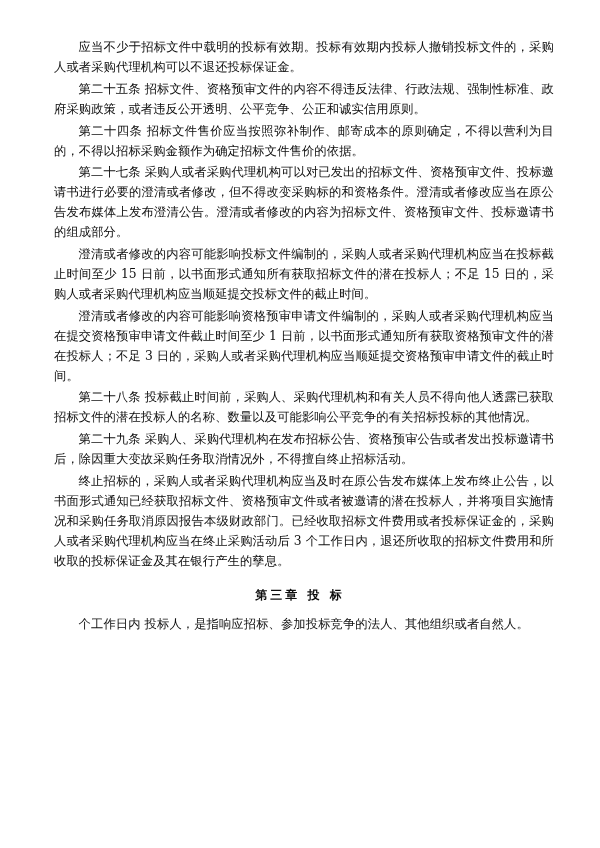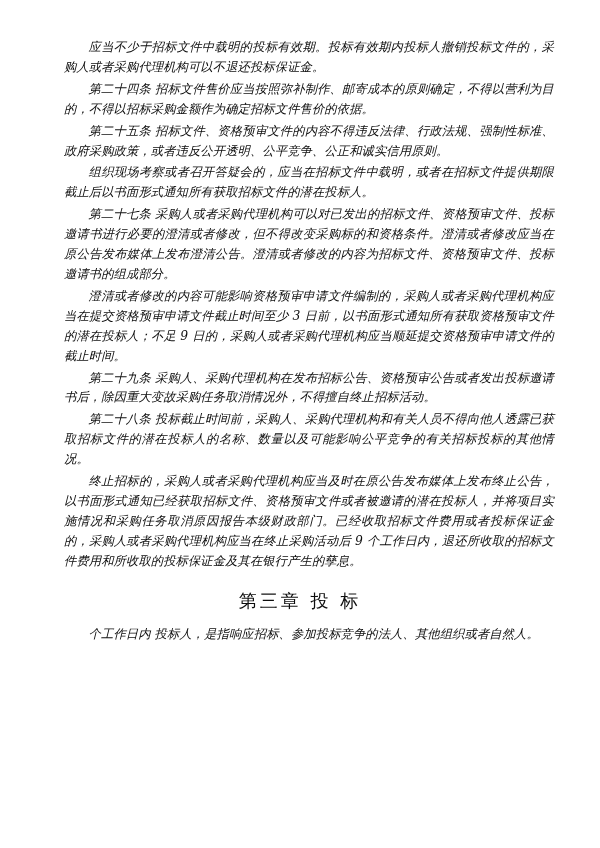--- a/index.html
+++ b/index.html
@@ -20,48 +20,47 @@
     overflow: hidden;
   }
   .doc-body {
     font-size: 12.3px;
     line-height: 1.62;
     color: #0d0d0d;
     text-align: justify;
     text-justify: inter-ideograph;
   }
   .para {
-    margin: 0 0 2px 18px;
+    margin: 0 0 2px 8px;
     text-indent: 2em;
     letter-spacing: 0.1px;
-    font-style: italic;
   }
   .chapter-heading {
     margin: 14px 0 10px 0;
     text-align: center;
     text-indent: 0;
-    font-size: 18px;
-    font-weight: normal;
+    font-size: 12px;
+    font-weight: bold;
     letter-spacing: 3px;
   }
 </style>
 </head>
 <body>
 
 <div class="page">
   <div class="doc-body">
 
     <p class="para">应当不少于招标文件中载明的投标有效期。投标有效期内投标人撤销投标文件的，采购人或者采购代理机构可以不退还投标保证金。</p>
+    <p class="para">第二十五条  招标文件、资格预审文件的内容不得违反法律、行政法规、强制性标准、政府采购政策，或者违反公开透明、公平竞争、公正和诚实信用原则。</p>
     <p class="para">第二十四条  招标文件售价应当按照弥补制作、邮寄成本的原则确定，不得以营利为目的，不得以招标采购金额作为确定招标文件售价的依据。</p>
-    <p class="para">第二十五条  招标文件、资格预审文件的内容不得违反法律、行政法规、强制性标准、政府采购政策，或者违反公开透明、公平竞争、公正和诚实信用原则。</p>
-    <p class="para">组织现场考察或者召开答疑会的，应当在招标文件中载明，或者在招标文件提供期限截止后以书面形式通知所有获取招标文件的潜在投标人。</p>
     <p class="para">第二十七条  采购人或者采购代理机构可以对已发出的招标文件、资格预审文件、投标邀请书进行必要的澄清或者修改，但不得改变采购标的和资格条件。澄清或者修改应当在原公告发布媒体上发布澄清公告。澄清或者修改的内容为招标文件、资格预审文件、投标邀请书的组成部分。</p>
-    <p class="para">澄清或者修改的内容可能影响资格预审申请文件编制的，采购人或者采购代理机构应当在提交资格预审申请文件截止时间至少 3 日前，以书面形式通知所有获取资格预审文件的潜在投标人；不足 9 日的，采购人或者采购代理机构应当顺延提交资格预审申请文件的截止时间。</p>
+    <p class="para">澄清或者修改的内容可能影响投标文件编制的，采购人或者采购代理机构应当在投标截止时间至少 15 日前，以书面形式通知所有获取招标文件的潜在投标人；不足 15 日的，采购人或者采购代理机构应当顺延提交投标文件的截止时间。</p>
+    <p class="para">澄清或者修改的内容可能影响资格预审申请文件编制的，采购人或者采购代理机构应当在提交资格预审申请文件截止时间至少 1 日前，以书面形式通知所有获取资格预审文件的潜在投标人；不足 3 日的，采购人或者采购代理机构应当顺延提交资格预审申请文件的截止时间。</p>
+    <p class="para">第二十八条  投标截止时间前，采购人、采购代理机构和有关人员不得向他人透露已获取招标文件的潜在投标人的名称、数量以及可能影响公平竞争的有关招标投标的其他情况。</p>
     <p class="para">第二十九条  采购人、采购代理机构在发布招标公告、资格预审公告或者发出投标邀请书后，除因重大变故采购任务取消情况外，不得擅自终止招标活动。</p>
-    <p class="para">第二十八条  投标截止时间前，采购人、采购代理机构和有关人员不得向他人透露已获取招标文件的潜在投标人的名称、数量以及可能影响公平竞争的有关招标投标的其他情况。</p>
-    <p class="para">终止招标的，采购人或者采购代理机构应当及时在原公告发布媒体上发布终止公告，以书面形式通知已经获取招标文件、资格预审文件或者被邀请的潜在投标人，并将项目实施情况和采购任务取消原因报告本级财政部门。已经收取招标文件费用或者投标保证金的，采购人或者采购代理机构应当在终止采购活动后 9 个工作日内，退还所收取的招标文件费用和所收取的投标保证金及其在银行产生的孳息。</p>
+    <p class="para">终止招标的，采购人或者采购代理机构应当及时在原公告发布媒体上发布终止公告，以书面形式通知已经获取招标文件、资格预审文件或者被邀请的潜在投标人，并将项目实施情况和采购任务取消原因报告本级财政部门。已经收取招标文件费用或者投标保证金的，采购人或者采购代理机构应当在终止采购活动后 3 个工作日内，退还所收取的招标文件费用和所收取的投标保证金及其在银行产生的孳息。</p>
 
     <h2 class="chapter-heading">第三章  投  标</h2>
 
     <p class="para">个工作日内  投标人，是指响应招标、参加投标竞争的法人、其他组织或者自然人。</p>
 
   </div>
 </div>
 
 </body></html>

